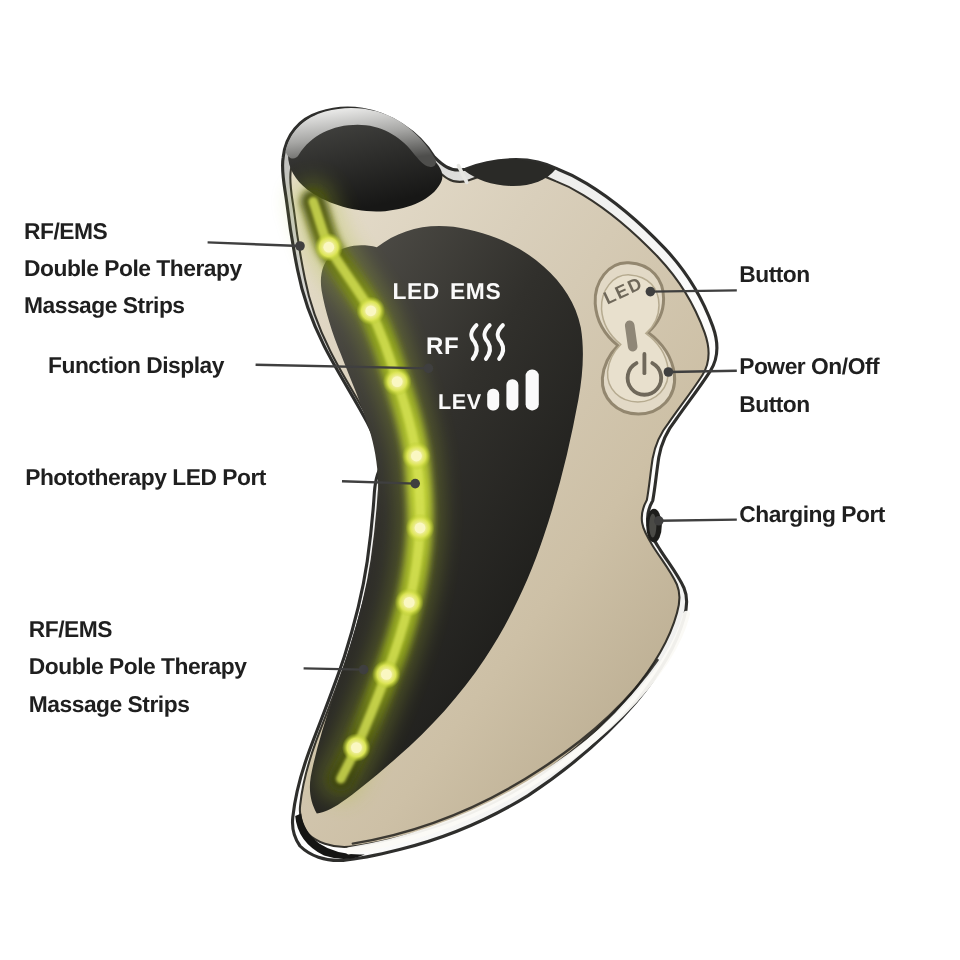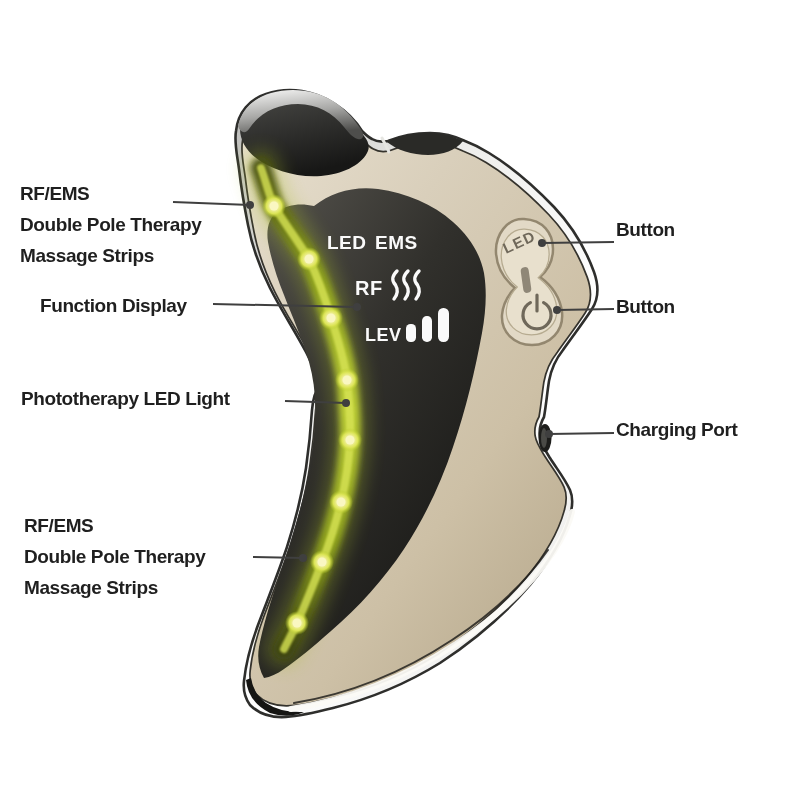--- a/index.html
+++ b/index.html
@@ -288,34 +288,35 @@
     <div>RF/EMS</div>
     <div>Double Pole Therapy</div>
     <div>Massage Strips</div>
   </div>
 
   <div class="callout" style="left:20px;top:290px;margin-left:20px;">
     <div>Function Display</div>
   </div>
 
   <div class="callout" style="left:21px;top:383px;">
-    <div>Phototherapy LED Light</div>
+    <div>Phototherapy LED Port</div>
   </div>
 
   <div class="callout" style="left:24px;top:510px;">
     <div>RF/EMS</div>
     <div>Double Pole Therapy</div>
     <div>Massage Strips</div>
   </div>
 
   <div class="callout" style="left:616px;top:214px;">
     <div>Button</div>
   </div>
 
   <div class="callout" style="left:616px;top:291px;">
+    <div>Power On/Off</div>
     <div>Button</div>
   </div>
 
   <div class="callout" style="left:616px;top:414px;text-align:right;">
     <div>Charging Port</div>
   </div>
 
 </div>
 
 </body></html>

